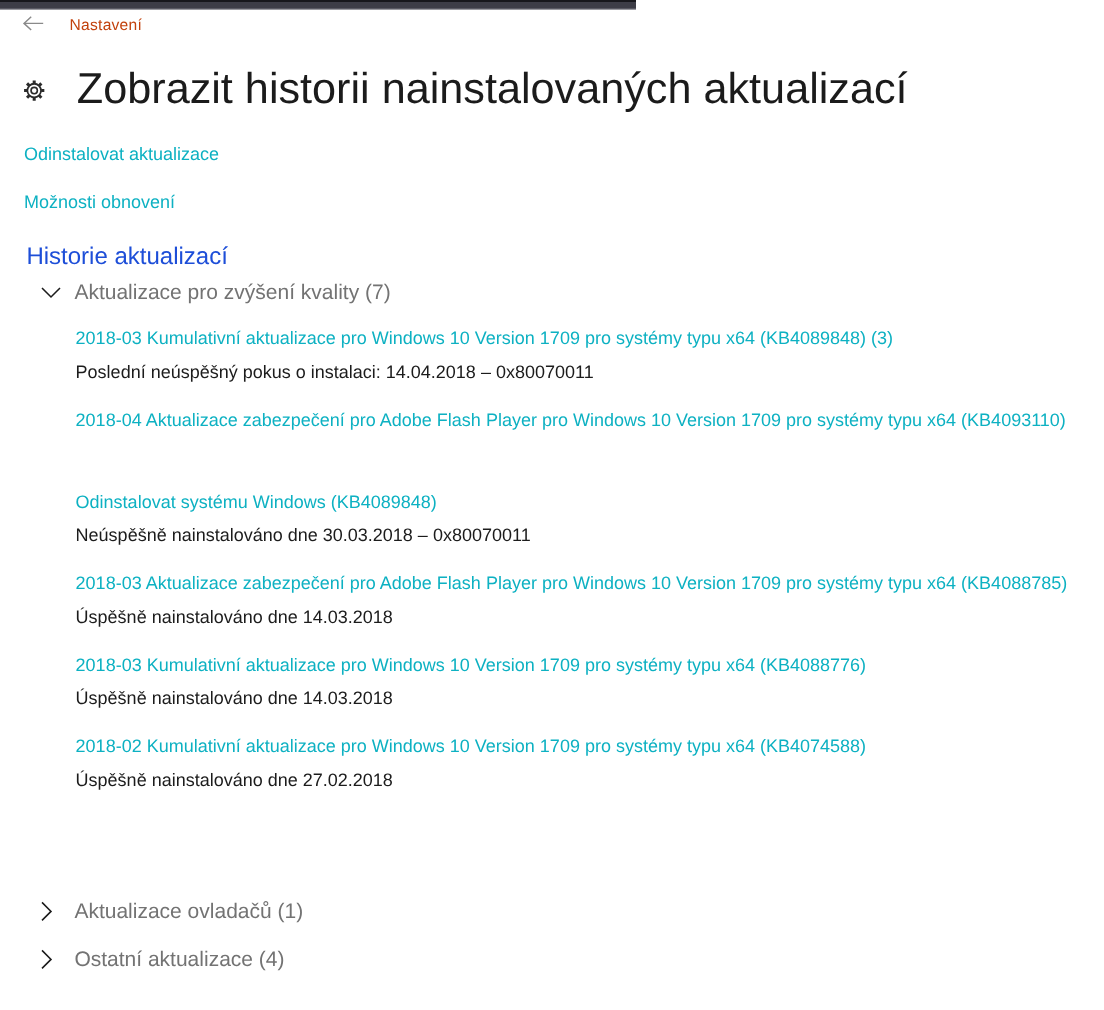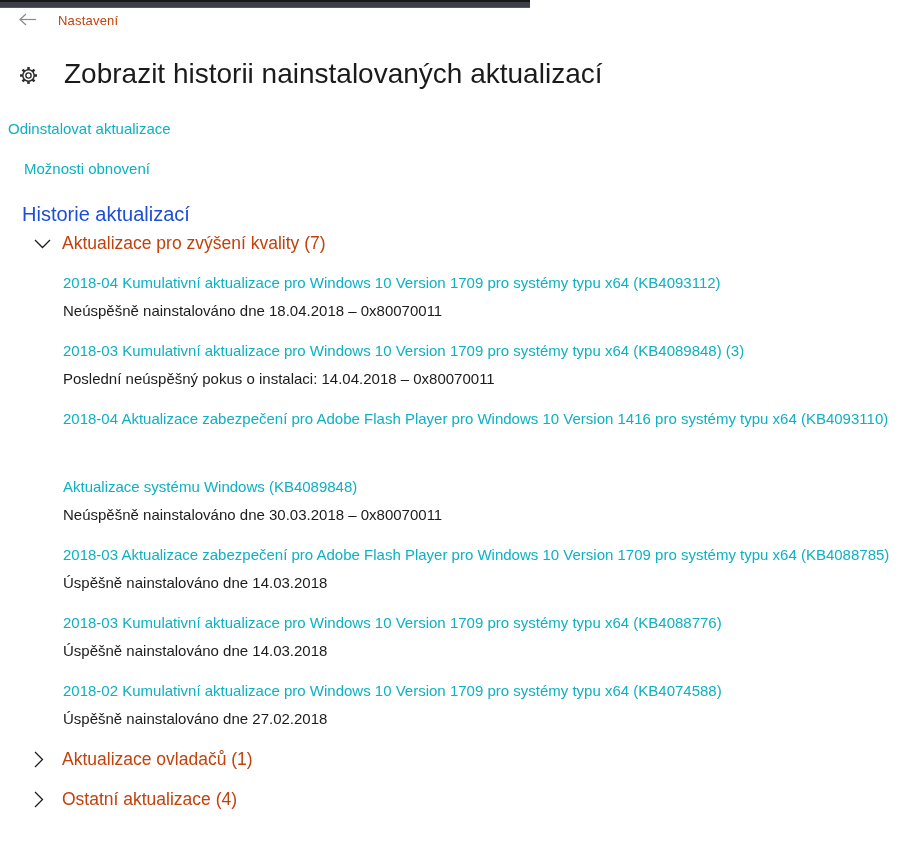--- a/index.html
+++ b/index.html
@@ -30,46 +30,46 @@
     font-size: 13px; color: #c2410c; letter-spacing: 0.2px;
   }
 
   .page-header {
     position: absolute; left: 19px; top: 56px;
     display: flex; align-items: flex-start;
   }
   .gear { margin-top: 10px; flex: 0 0 auto; }
   .page-title {
     margin: 0 0 0 26px;
-    font-size: 28px; line-height: 36px;
+    font-size: 36px; line-height: 36px;
     font-weight: 300; color: #1b1b1b;
     white-space: nowrap;
   }
 
   .link { color: #0db1c2; cursor: pointer; text-decoration: none; }
 
-  .action-link { position: absolute; left: 8px; font-size: 15px; line-height: 18px; }
+  .action-link { position: absolute; left: 20px; font-size: 15px; line-height: 18px; }
   .action-uninstall { top: 120px; }
-  .action-recovery  { top: 160px; margin-left: 16px; }
+  .action-recovery  { top: 160px; }
 
   .history-heading {
     position: absolute; left: 22px; top: 203px;
     margin: 0; font-size: 20px; font-weight: 400; color: #1d4ed8;
   }
 
   .section-header {
     position: absolute; left: 0; height: 24px;
     cursor: pointer; white-space: nowrap;
   }
   .section-header .chev { position: absolute; left: 34px; }
   .section-header .chev-down { top: 8px; }
   .section-header .chev-right { top: 4px; }
   .section-label {
     position: absolute; left: 62px; top: 0;
-    font-size: 17.5px; line-height: 24px; color: #c2410c; text-align: center;
+    font-size: 17.5px; line-height: 24px; color: #737373; text-align: center;
   }
   .sec-quality { top: 231px; }
   .sec-drivers { top: 747px; }
   .sec-other   { top: 787px; }
 
   .entries { position: absolute; left: 63px; top: 265px; right: 10px; }
   .entry { height: 68px; box-sizing: border-box; padding-top: 8px; }
   .entry-link {
     display: inline-block;
     font-size: 15px; line-height: 20px; white-space: nowrap;
@@ -130,32 +130,28 @@
   <span class="chev chev-down">
     <svg width="17" height="10" viewBox="0 0 17 10">
       <polyline points="1,1 8.5,8.5 16,1" fill="none" stroke="#1c1c1c" stroke-width="1.3"></polyline>
     </svg>
   </span>
   <span class="section-label">Aktualizace pro zvýšení kvality (7)</span>
 </div>
 
 <div class="entries">
   <div class="entry">
-    <a class="link entry-link">2018-04 Kumulativní aktualizace pro Windows 10 Version 1709 pro systémy typu x64 (KB4093112)</a>
-    <div class="entry-status">Neúspěšně nainstalováno dne 18.04.2018 – 0x80070011</div>
-  </div>
-  <div class="entry">
     <a class="link entry-link">2018-03 Kumulativní aktualizace pro Windows 10 Version 1709 pro systémy typu x64 (KB4089848) (3)</a>
     <div class="entry-status">Poslední neúspěšný pokus o instalaci: 14.04.2018 – 0x80070011</div>
   </div>
   <div class="entry">
-    <a class="link entry-link">2018-04 Aktualizace zabezpečení pro Adobe Flash Player pro Windows 10 Version 1416 pro systémy typu x64 (KB4093110)</a>
+    <a class="link entry-link">2018-04 Aktualizace zabezpečení pro Adobe Flash Player pro Windows 10 Version 1709 pro systémy typu x64 (KB4093110)</a>
   </div>
   <div class="entry">
-    <a class="link entry-link">Aktualizace systému Windows (KB4089848)</a>
+    <a class="link entry-link">Odinstalovat systému Windows (KB4089848)</a>
     <div class="entry-status">Neúspěšně nainstalováno dne 30.03.2018 – 0x80070011</div>
   </div>
   <div class="entry">
     <a class="link entry-link">2018-03 Aktualizace zabezpečení pro Adobe Flash Player pro Windows 10 Version 1709 pro systémy typu x64 (KB4088785)</a>
     <div class="entry-status">Úspěšně nainstalováno dne 14.03.2018</div>
   </div>
   <div class="entry">
     <a class="link entry-link">2018-03 Kumulativní aktualizace pro Windows 10 Version 1709 pro systémy typu x64 (KB4088776)</a>
     <div class="entry-status">Úspěšně nainstalováno dne 14.03.2018</div>
   </div>

